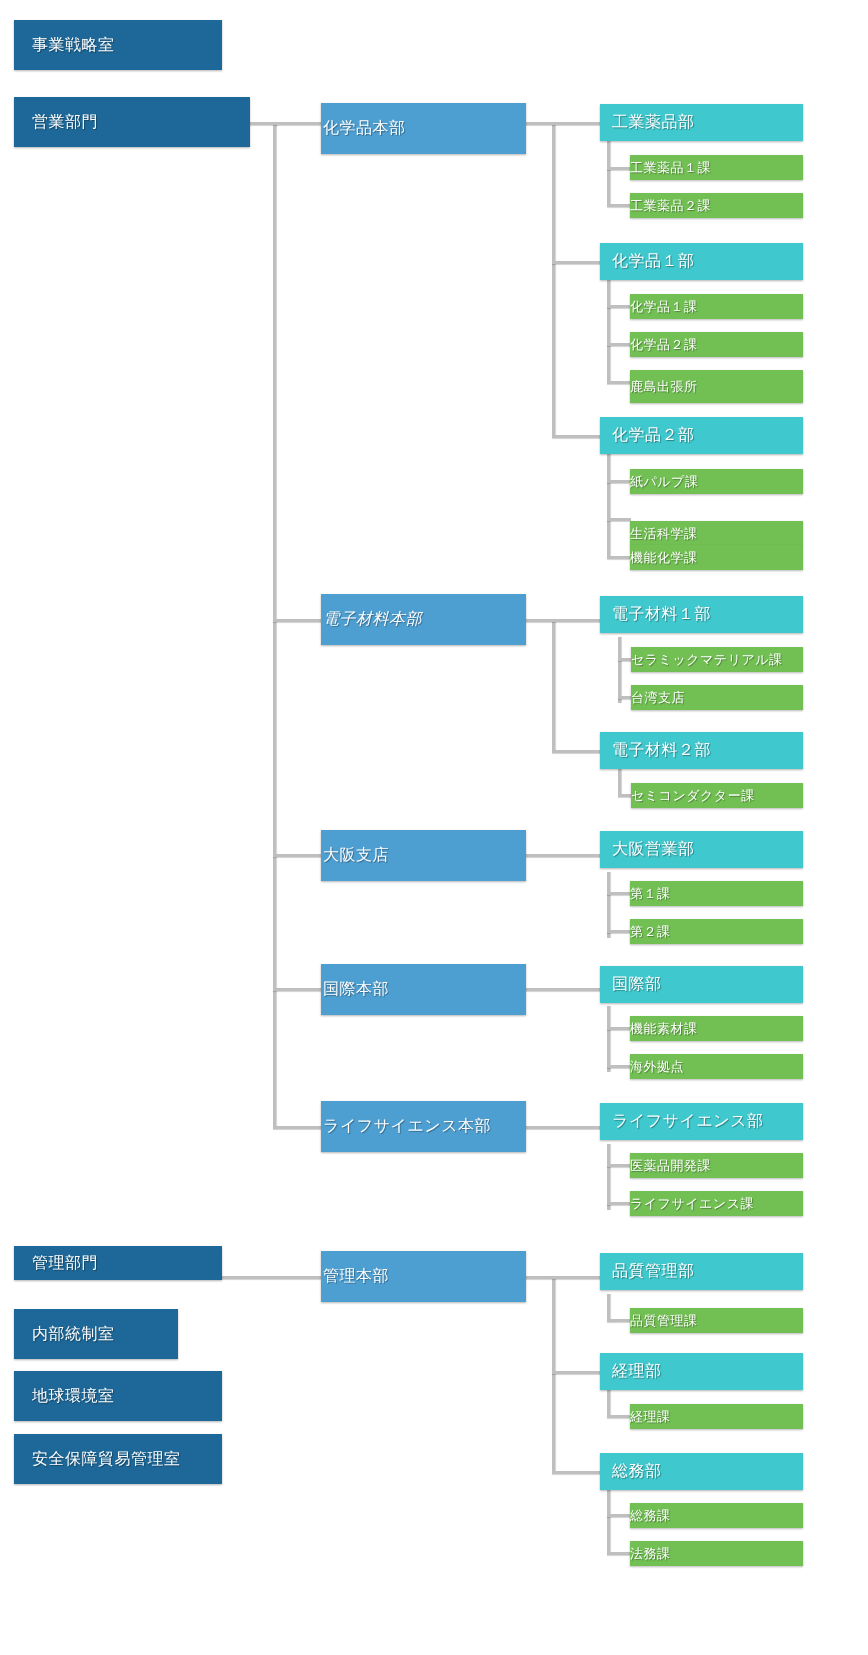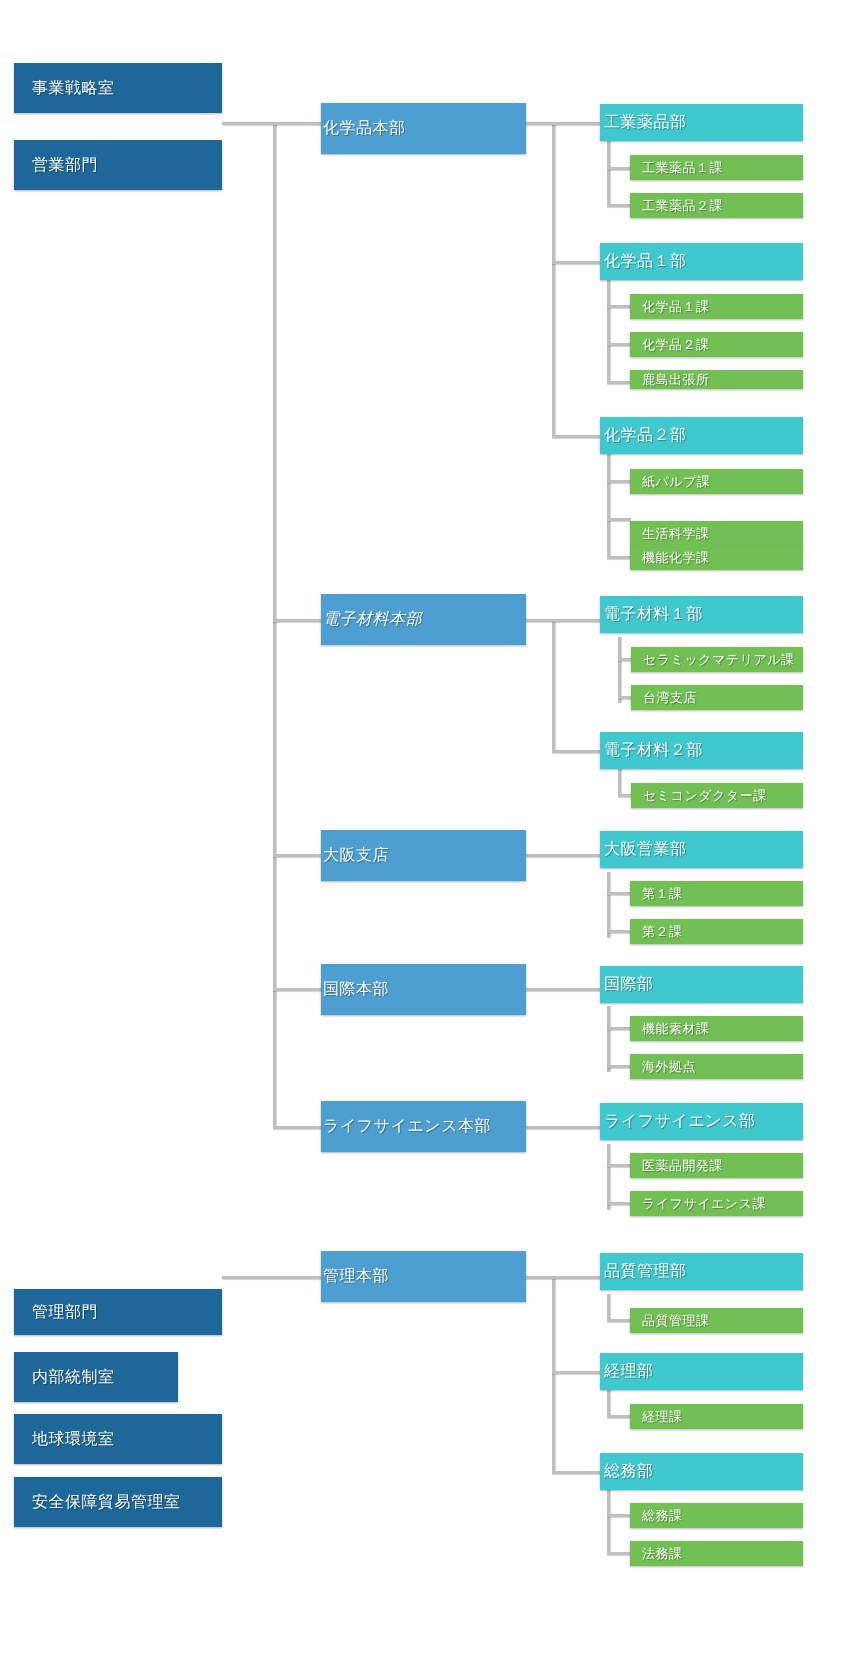--- a/index.html
+++ b/index.html
@@ -34,45 +34,43 @@
     overflow: hidden;
     z-index: 5;
   }
 
   
   .node.lv1 {
     background: #1d6898;
     box-shadow: 0 1px 2px rgba(0,0,0,0.30);
     font-size: 16px;
     padding-left: 18px;
-    margin-top: 43px;
   }
 
   
   .node.lv2 {
     background: #4e9fd1;
     box-shadow: 0 1px 2px rgba(0,0,0,0.30);
     font-size: 16px;
     padding-left: 2px;
   }
 
   
   .node.lv3 {
     background: #3fc8cd;
     box-shadow: 0 1px 2px rgba(0,0,0,0.30);
     font-size: 16px;
-    padding-left: 4px;
+    padding-left: 12px;
   }
 
   
   .node.lv4 {
     background: #72c053;
     box-shadow: 0 1px 2px rgba(0,0,0,0.28);
     font-size: 13px;
-    padding-left: 12px;
   }
 
   
   .conn {
     position: absolute;
     background: #bfbfbf;
     z-index: 1;
   }
   .conn.h {
     height: 3px;
@@ -159,25 +157,25 @@
   <div class="conn h" style="left:607px; top:1415px; width:24px;"></div>
 
   <div class="conn v" style="left:607px; top:1489px; height:66px;"></div>
   <div class="conn h" style="left:607px; top:1514px; width:24px;"></div>
   <div class="conn h" style="left:607px; top:1552px; width:24px;"></div>
 
   <div class="node lv1" style="left:14px; top:20px; width:208px; height:50px;">
     <span>事業戦略室</span>
   </div>
 
-  <div class="node lv1" style="left:14px; top:97px; width:208px; height:50px;text-align:right;">
+  <div class="node lv1" style="left:14px; top:97px; width:236px; height:50px;text-align:right;">
     <span>営業部門</span>
   </div>
 
-  <div class="node lv1" style="left:14px; top:1246px; width:208px; height:46px;">
+  <div class="node lv1" style="left:14px; top:1246px; width:208px; height:34px;">
     <span>管理部門</span>
   </div>
 
   <div class="node lv1" style="left:14px; top:1309px; width:164px; height:50px;">
     <span>内部統制室</span>
   </div>
 
   <div class="node lv1" style="left:14px; top:1371px; width:208px; height:50px;">
     <span>地球環境室</span>
   </div>
@@ -260,21 +258,21 @@
   <div class="node lv4" style="left:630px; top:193px; width:173px; height:25px;">
     <span>工業薬品２課</span>
   </div>
 
   <div class="node lv4" style="left:630px; top:294px; width:173px; height:25px;">
     <span>化学品１課</span>
   </div>
   <div class="node lv4" style="left:630px; top:332px; width:173px; height:25px;">
     <span>化学品２課</span>
   </div>
-  <div class="node lv4" style="left:630px; top:370px; width:173px; height:19px;">
+  <div class="node lv4" style="left:630px; top:370px; width:173px; height:33px;">
     <span>鹿島出張所</span>
   </div>
 
   <div class="node lv4" style="left:630px; top:469px; width:173px; height:25px;">
     <span>紙パルプ課</span>
   </div>
   <div class="node lv4" style="left:630px; top:507px; width:173px; height:25px;margin-top:14px;">
     <span>生活科学課</span>
   </div>
   <div class="node lv4" style="left:630px; top:545px; width:173px; height:25px;">

